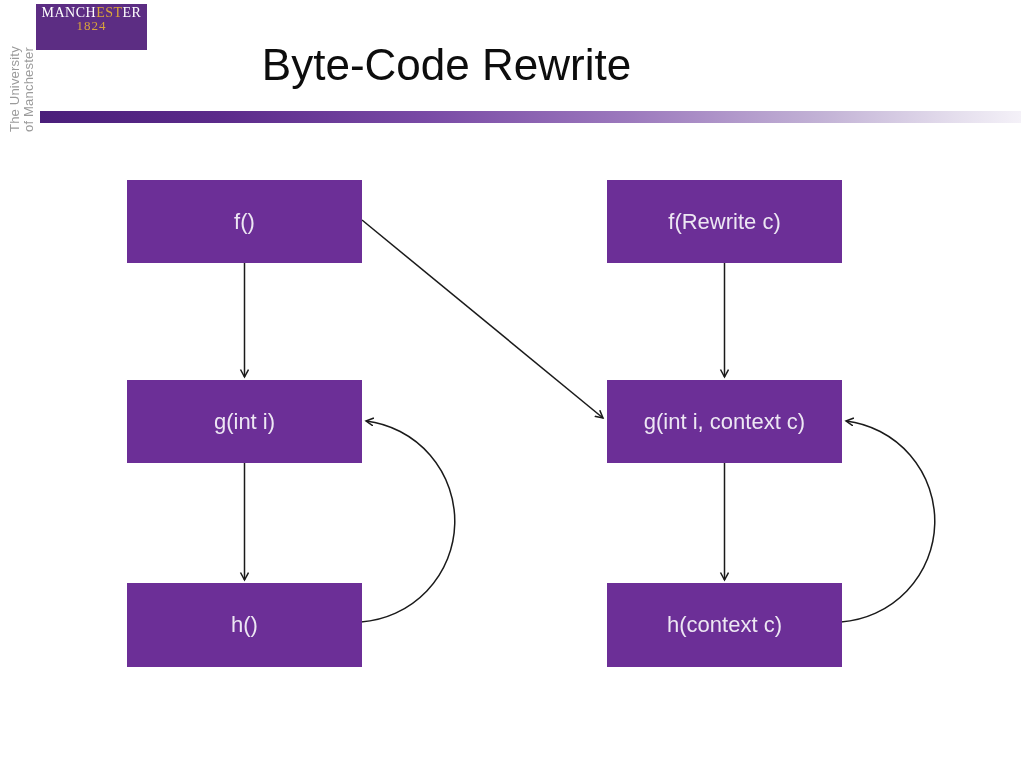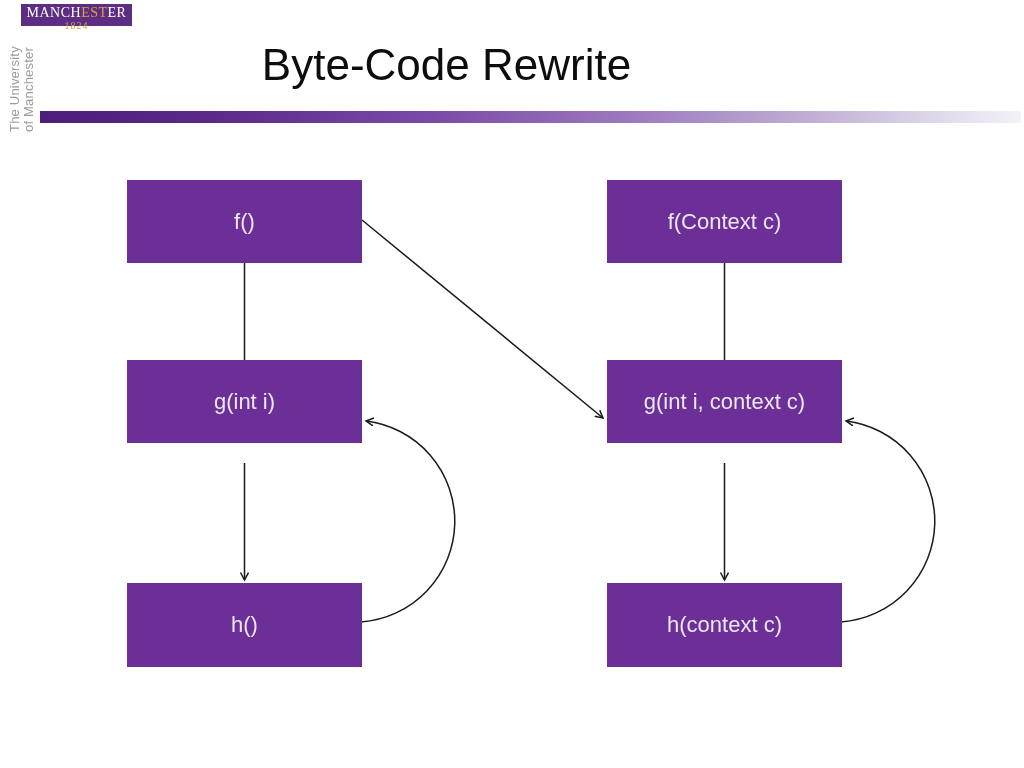--- a/index.html
+++ b/index.html
@@ -8,36 +8,36 @@
     width: 1024px;
     height: 768px;
     background: #ffffff;
     overflow: hidden;
     font-family: "Liberation Sans", sans-serif;
   }
 
   
   .logo {
     position: absolute;
-    left: 21px; top: 4px;
-    width: 111px; height: 22px;
+    left: 36px; top: 4px;
+    width: 111px; height: 46px;
     background: #5C2D83;
     color: #ffffff;
     text-align: center;
     font-family: "Liberation Serif", serif;
   }
   .logo .wordmark {
     font-size: 14px;
     letter-spacing: 0.5px;
     line-height: 17px;
     white-space: nowrap;
   }
   .logo .gold { color: #D9A43B; }
   .logo .year {
-    font-size: 10px;
+    font-size: 13px;
     line-height: 9px;
     color: #D9A43B;
     letter-spacing: 1px;
   }
   .uni-vertical {
     position: absolute;
     left: 8px; top: 132px;
     transform: rotate(-90deg);
     transform-origin: 0 0;
     width: 110px;
@@ -74,21 +74,21 @@
     background: #6C2F97;
     color: #EDE7F3;
     display: flex;
     align-items: center;
     justify-content: center;
     font-size: 22px;
   }
   .col-left  { left: 127px; }
   .col-right { left: 607px; }
   .row-1 { top: 180px; }
-  .row-2 { top: 360px; align-items: center; }
+  .row-2 { top: 380px; align-items: center; }
   .row-3 { top: 583px; height: 84px; }
 
   
   .edges {
     position: absolute;
     left: 0; top: 0;
     width: 1024px; height: 768px;
     pointer-events: none;
   }
   .edges path {
@@ -134,21 +134,21 @@
   <div class="node col-left row-1">
     <span>f()</span>
   </div>
   <div class="node col-left row-2">
     <span>g(int i)</span>
   </div>
   <div class="node col-left row-3">
     <span>h()</span>
   </div>
   <div class="node col-right row-1">
-    <span>f(Context c)</span>
+    <span>f(Rewrite c)</span>
   </div>
   <div class="node col-right row-3">
     <span>h(context c)</span>
   </div>
   <div class="node col-right row-2">
     <span>g(int i, context c)</span>
   </div>
 
 </div>
 

